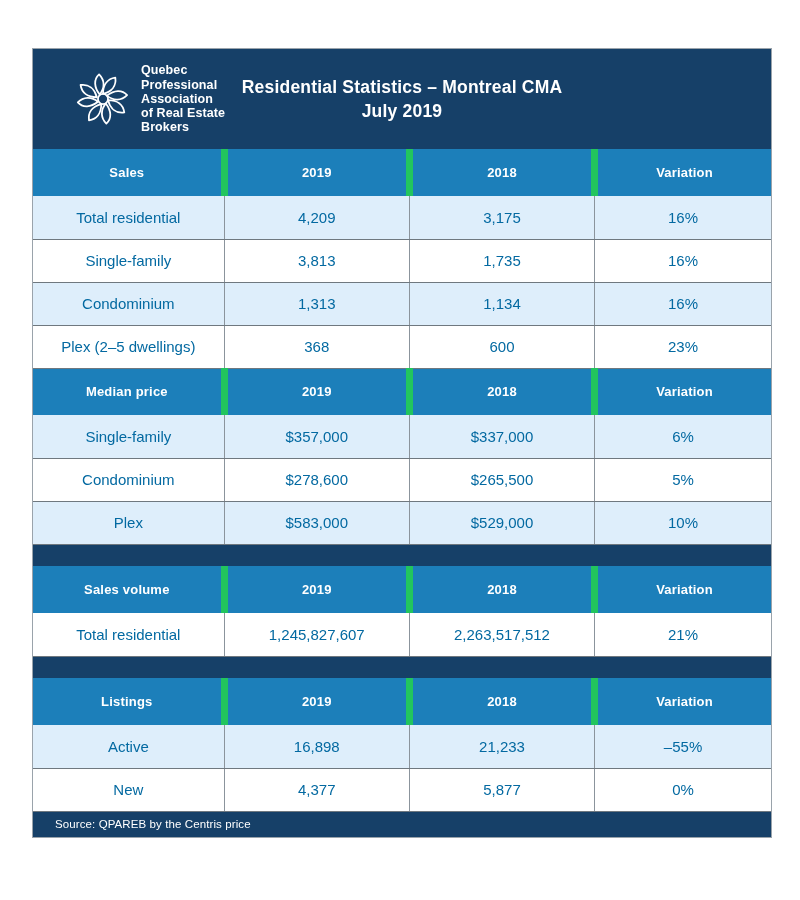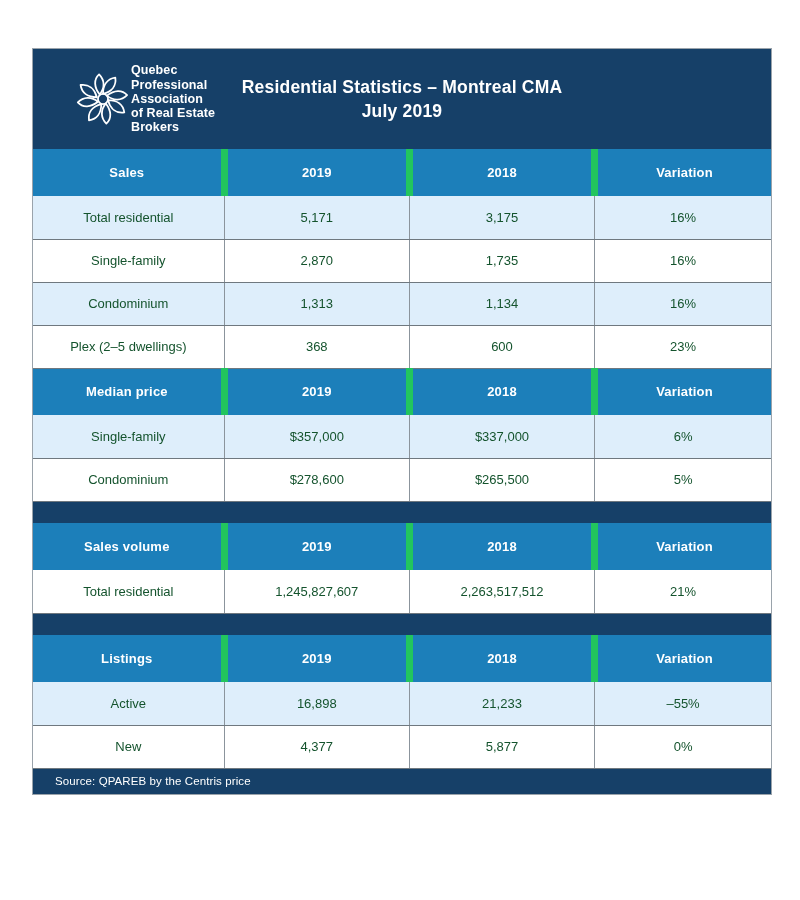--- a/index.html
+++ b/index.html
@@ -37,20 +37,21 @@
     display: flex;
     align-items: center;
     position: relative;
     box-sizing: border-box;
   }
 
   .logo-block {
     display: flex;
     align-items: center;
     padding-left: 42px;
+    gap: 10px;
   }
 
   .logo-mark {
     width: 56px;
     height: 56px;
     flex: 0 0 56px;
   }
 
   .logo-text {
     color: #ffffff;
@@ -92,22 +93,22 @@
   table.stats col.c0 { width: 25.9%; }
   table.stats col.c1 { width: 25.1%; }
   table.stats col.c2 { width: 25.1%; }
   table.stats col.c3 { width: 23.9%; }
 
   table.stats td {
     text-align: center;
     vertical-align: middle;
     border-right: 1px solid #8b949c;
     border-bottom: 1px solid #6f787f;
-    font-size: 13px;
-    color: #14532d;
+    font-size: 15px;
+    color: #0369a1;
     height: 43px;
     padding: 0 4px;
     box-sizing: border-box;
   }
 
   table.stats td:last-child { border-right: none; }
 
   tr.colhead td {
     background: #1C7FBA;
     color: #ffffff;
@@ -186,27 +187,27 @@
       <tbody>
 
         <tr class="colhead">
           <td>Sales</td>
           <td>2019</td>
           <td>2018</td>
           <td>Variation</td>
         </tr>
         <tr class="tint">
           <td>Total residential</td>
-          <td>5,171</td>
+          <td>4,209</td>
           <td>3,175</td>
           <td>16%</td>
         </tr>
         <tr class="plain">
           <td>Single-family</td>
-          <td>2,870</td>
+          <td>3,813</td>
           <td>1,735</td>
           <td>16%</td>
         </tr>
         <tr class="tint">
           <td>Condominium</td>
           <td>1,313</td>
           <td>1,134</td>
           <td>16%</td>
         </tr>
         <tr class="plain">
@@ -227,20 +228,26 @@
           <td>$357,000</td>
           <td>$337,000</td>
           <td>6%</td>
         </tr>
         <tr class="plain">
           <td>Condominium</td>
           <td>$278,600</td>
           <td>$265,500</td>
           <td>5%</td>
         </tr>
+        <tr class="tint">
+          <td>Plex</td>
+          <td>$583,000</td>
+          <td>$529,000</td>
+          <td>10%</td>
+        </tr>
 
         <tr class="band">
           <td colspan="4"></td>
         </tr>
 
         <tr class="colhead">
           <td>Sales volume</td>
           <td>2019</td>
           <td>2018</td>
           <td>Variation</td>

